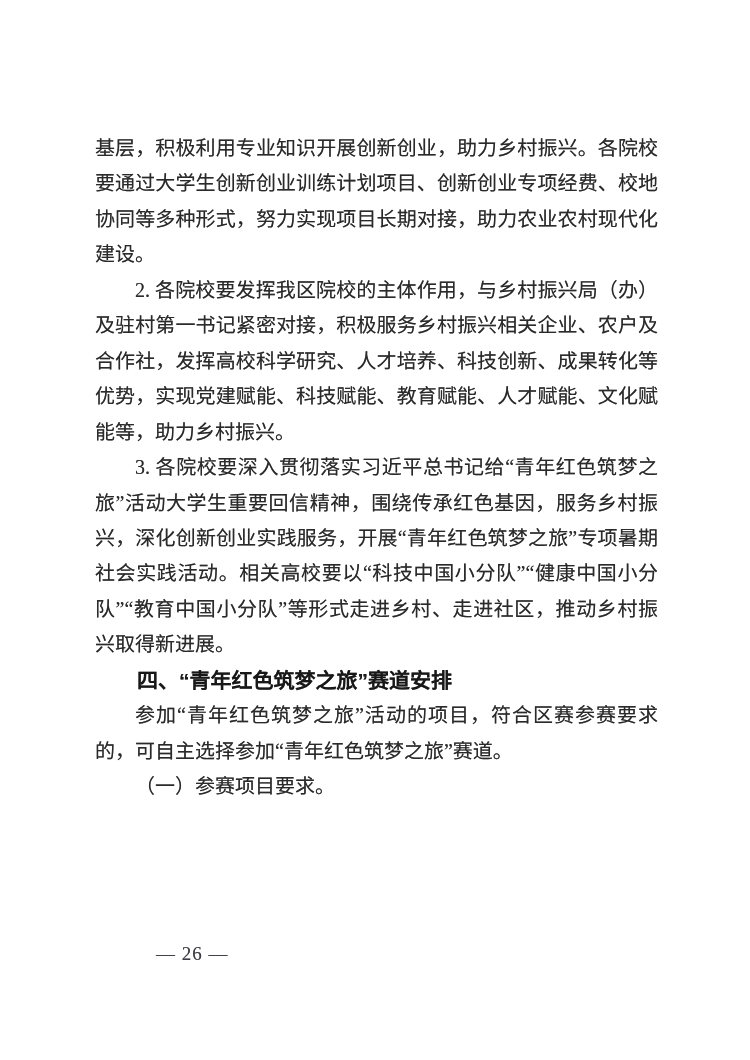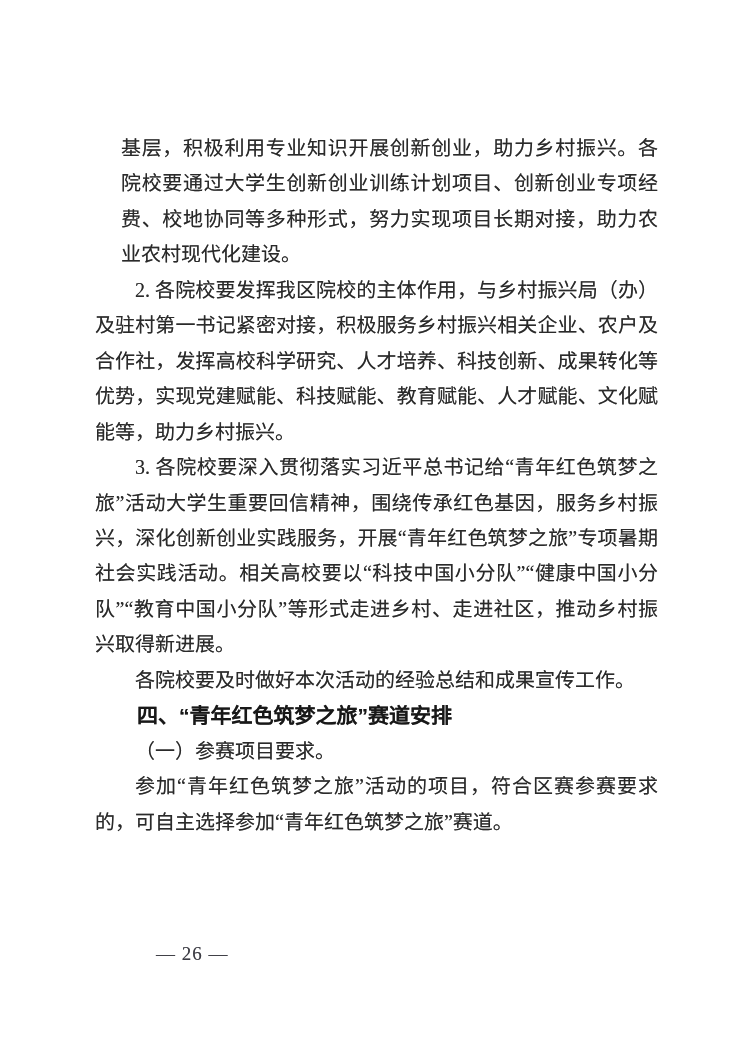--- a/index.html
+++ b/index.html
@@ -29,21 +29,20 @@
     
     text-shadow: 0 0 0.6px rgba(42,42,42,0.55);
   }
   .doc-body p {
     margin: 0;
     padding: 0;
     text-indent: 2em;
   }
   .doc-body p.continuation {
     text-indent: 0;
-    margin-left: 26px;
   }
   .doc-body p.section-heading {
     font-family: "Liberation Sans", sans-serif;
     font-weight: 700;
     color: #181818;
     font-size: 21px;
     text-shadow: 0 0 0.4px rgba(24,24,24,0.6);
   }
   .page-footer {
     position: absolute;
@@ -60,21 +59,20 @@
 </style>
 </head>
 <body>
 
 <div class="page">
 
   <div class="doc-body">
     <p class="continuation">基层，积极利用专业知识开展创新创业，助力乡村振兴。各院校要通过大学生创新创业训练计划项目、创新创业专项经费、校地协同等多种形式，努力实现项目长期对接，助力农业农村现代化建设。</p>
     <p>2. 各院校要发挥我区院校的主体作用，与乡村振兴局（办）及驻村第一书记紧密对接，积极服务乡村振兴相关企业、农户及合作社，发挥高校科学研究、人才培养、科技创新、成果转化等优势，实现党建赋能、科技赋能、教育赋能、人才赋能、文化赋能等，助力乡村振兴。</p>
     <p>3. 各院校要深入贯彻落实习近平总书记给“青年红色筑梦之旅”活动大学生重要回信精神，围绕传承红色基因，服务乡村振兴，深化创新创业实践服务，开展“青年红色筑梦之旅”专项暑期社会实践活动。相关高校要以“科技中国小分队”“健康中国小分队”“教育中国小分队”等形式走进乡村、走进社区，推动乡村振兴取得新进展。</p>
-    <p>各院校要及时做好本次活动的经验总结和成果宣传工作。</p>
     <p class="section-heading">四、“青年红色筑梦之旅”赛道安排</p>
+    <p>参加“青年红色筑梦之旅”活动的项目，符合区赛参赛要求的，可自主选择参加“青年红色筑梦之旅”赛道。</p>
     <p>（一）参赛项目要求。</p>
-    <p>参加“青年红色筑梦之旅”活动的项目，符合区赛参赛要求的，可自主选择参加“青年红色筑梦之旅”赛道。</p>
   </div>
 
   <div class="page-footer">— 26 —</div>
 
 </div>
 
 </body></html>

